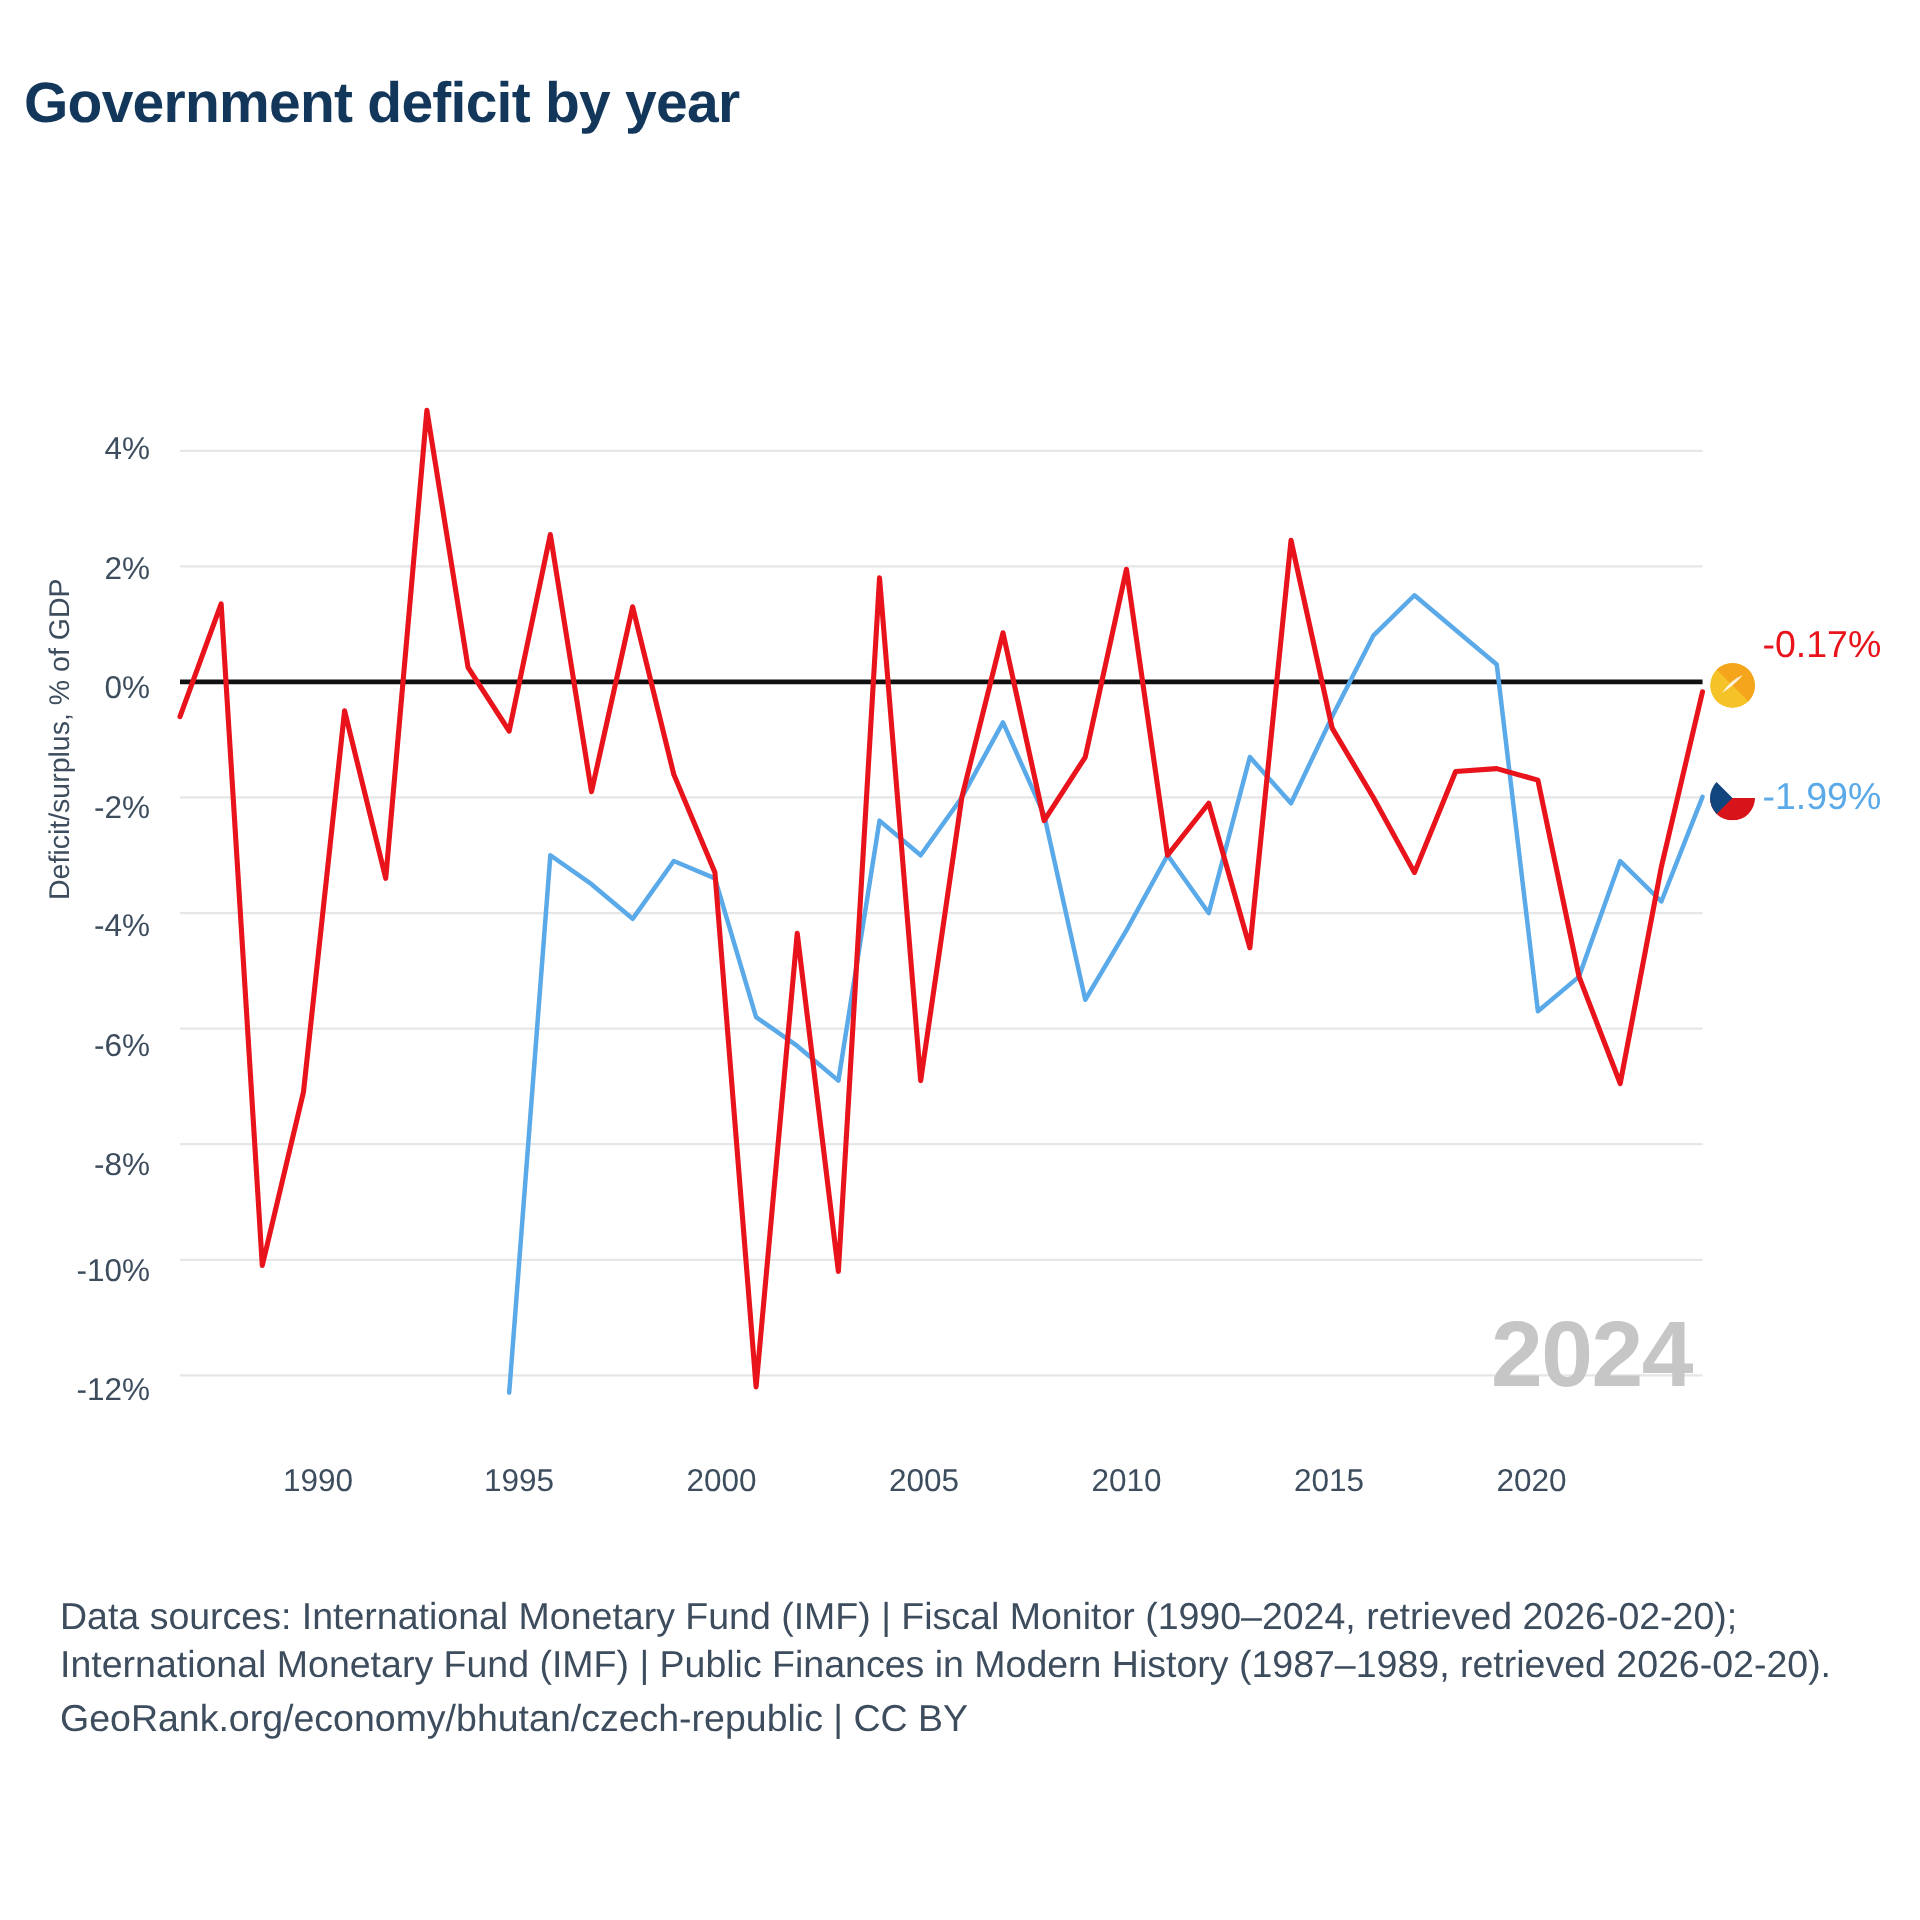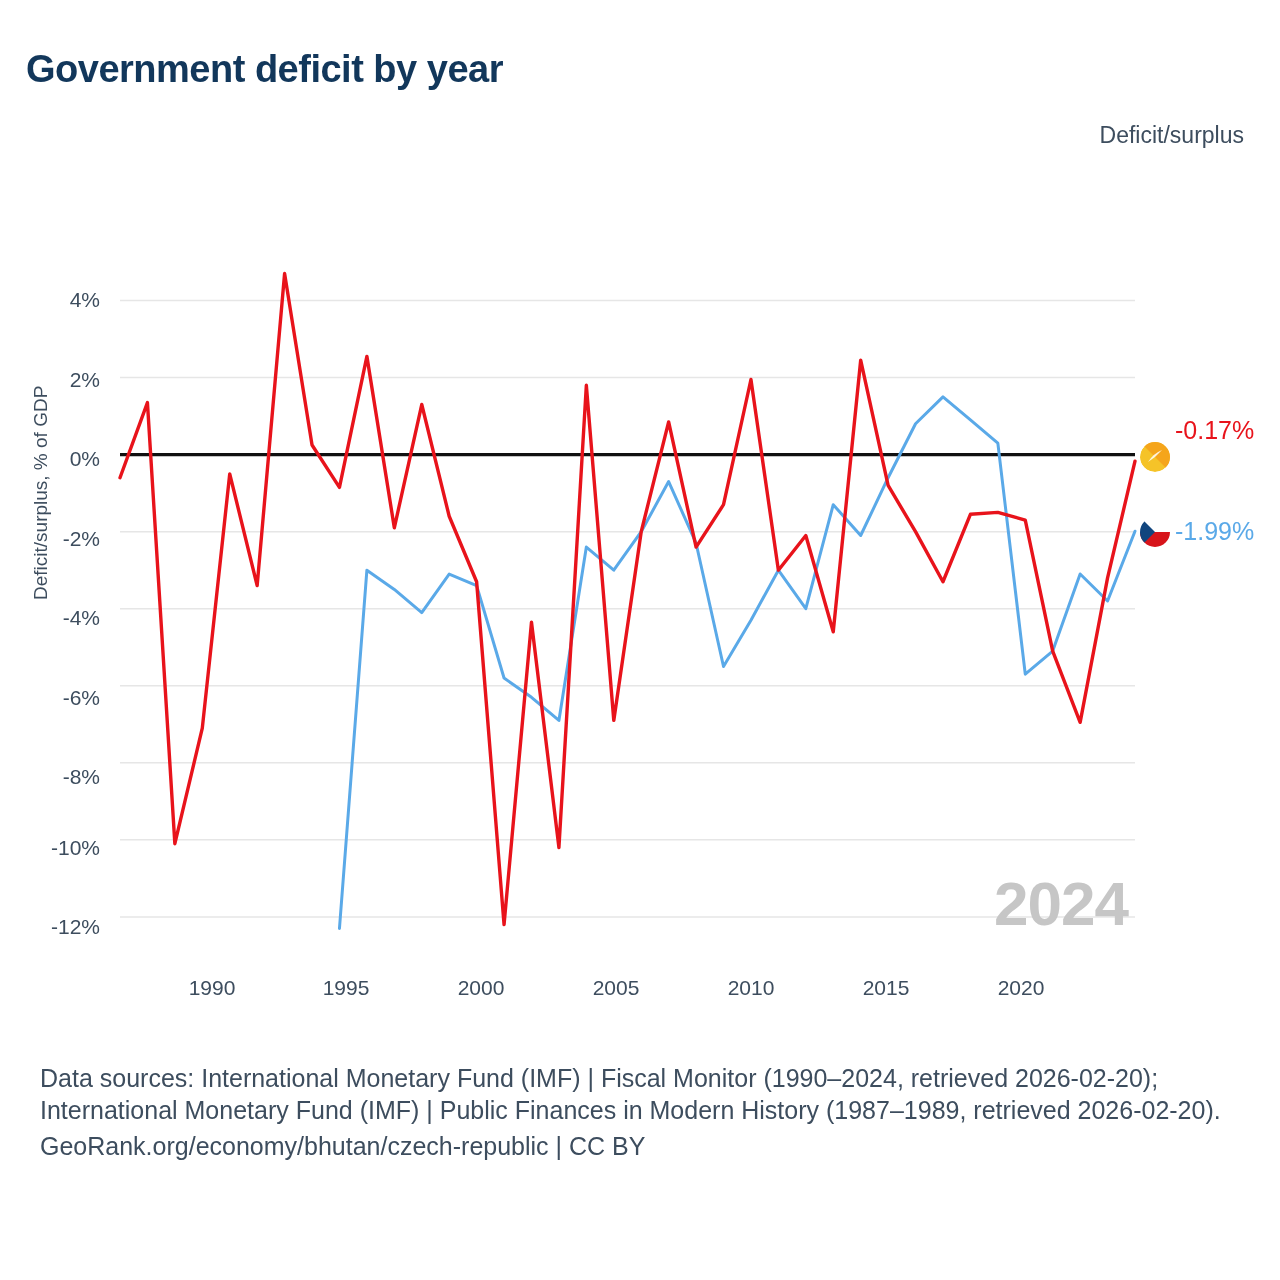--- a/index.html
+++ b/index.html
@@ -10,21 +10,21 @@
   body {
     width: 1280px;
     height: 1280px;
     font-family: "Liberation Sans", sans-serif;
     color: #1b3a5c;
     overflow: hidden;
     position: relative;
   }
   #title {
     position: absolute;
-    left: 26px;
+    left: 16px;
     top: 48px;
     font-size: 38px;
     font-weight: bold;
     color: #12375b;
     letter-spacing: -0.5px;
   }
   #legend {
     position: absolute;
     right: 36px;
     top: 122px;
@@ -118,21 +118,20 @@
     color: #3d4d5e;
   }
   #footer .line2 { margin-top: 4px; }
 </style>
 </head>
 <body>
 
 <div id="title">Government deficit by year</div>
 
 <div id="legend">
-  <div id="legend-title">Deficit/surplus</div>
 </div>
 
 <div id="plot-wrap">
 
   <div id="ylabel">Deficit/surplus, % of GDP</div>
 
   <div class="ytick" style="left:22px; top:288px;">4%</div>
   <div class="ytick" style="left:22px; top:368px;">2%</div>
   <div class="ytick" style="left:22px; top:447px;">0%</div>
   <div class="ytick" style="left:22px; top:527px;">-2%</div>

